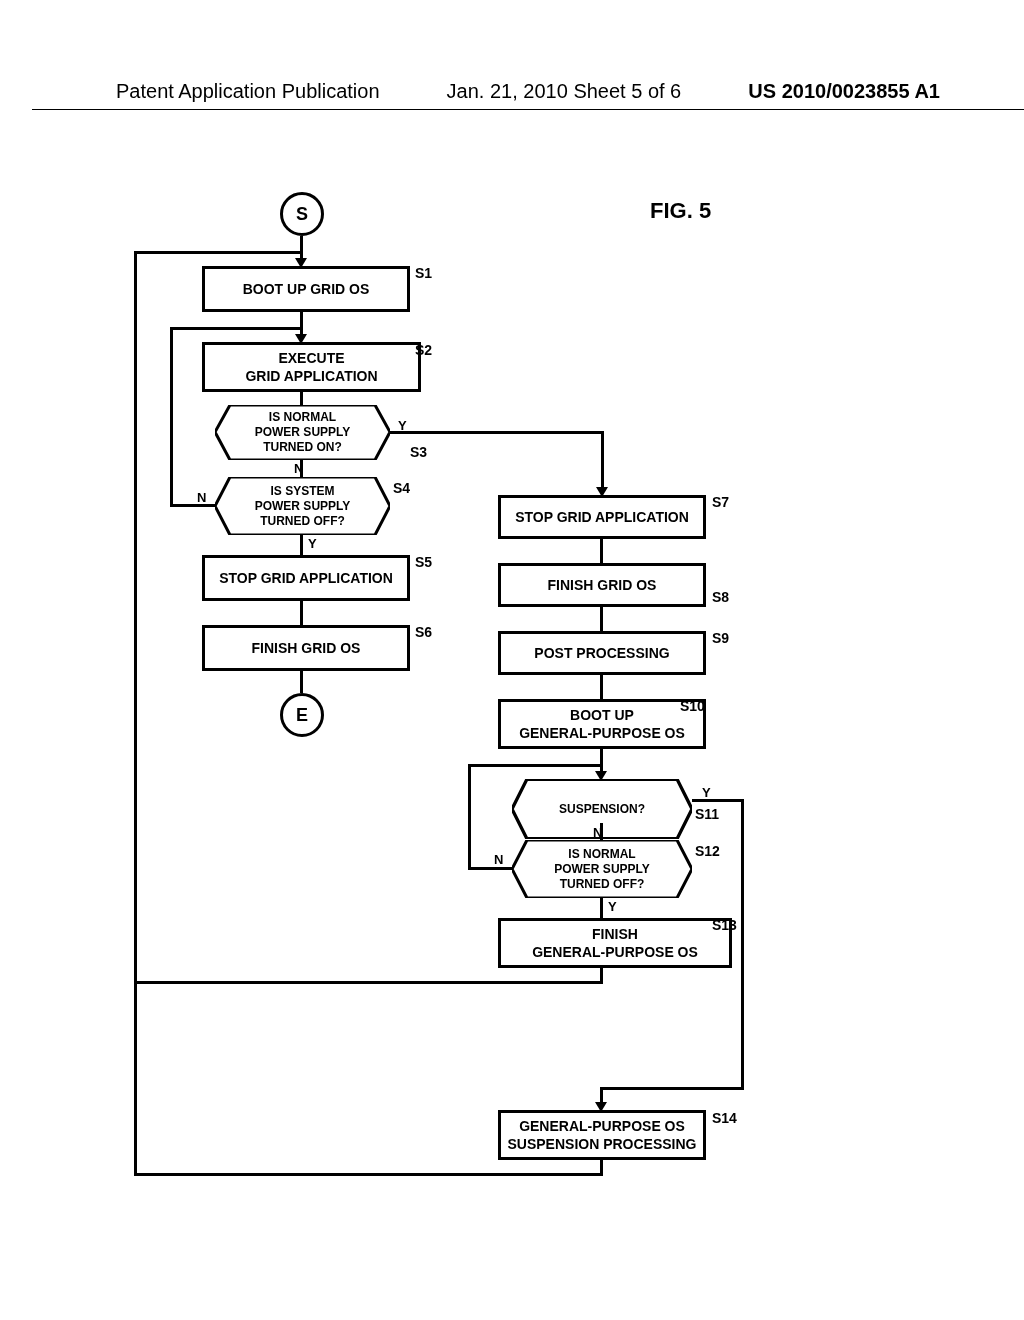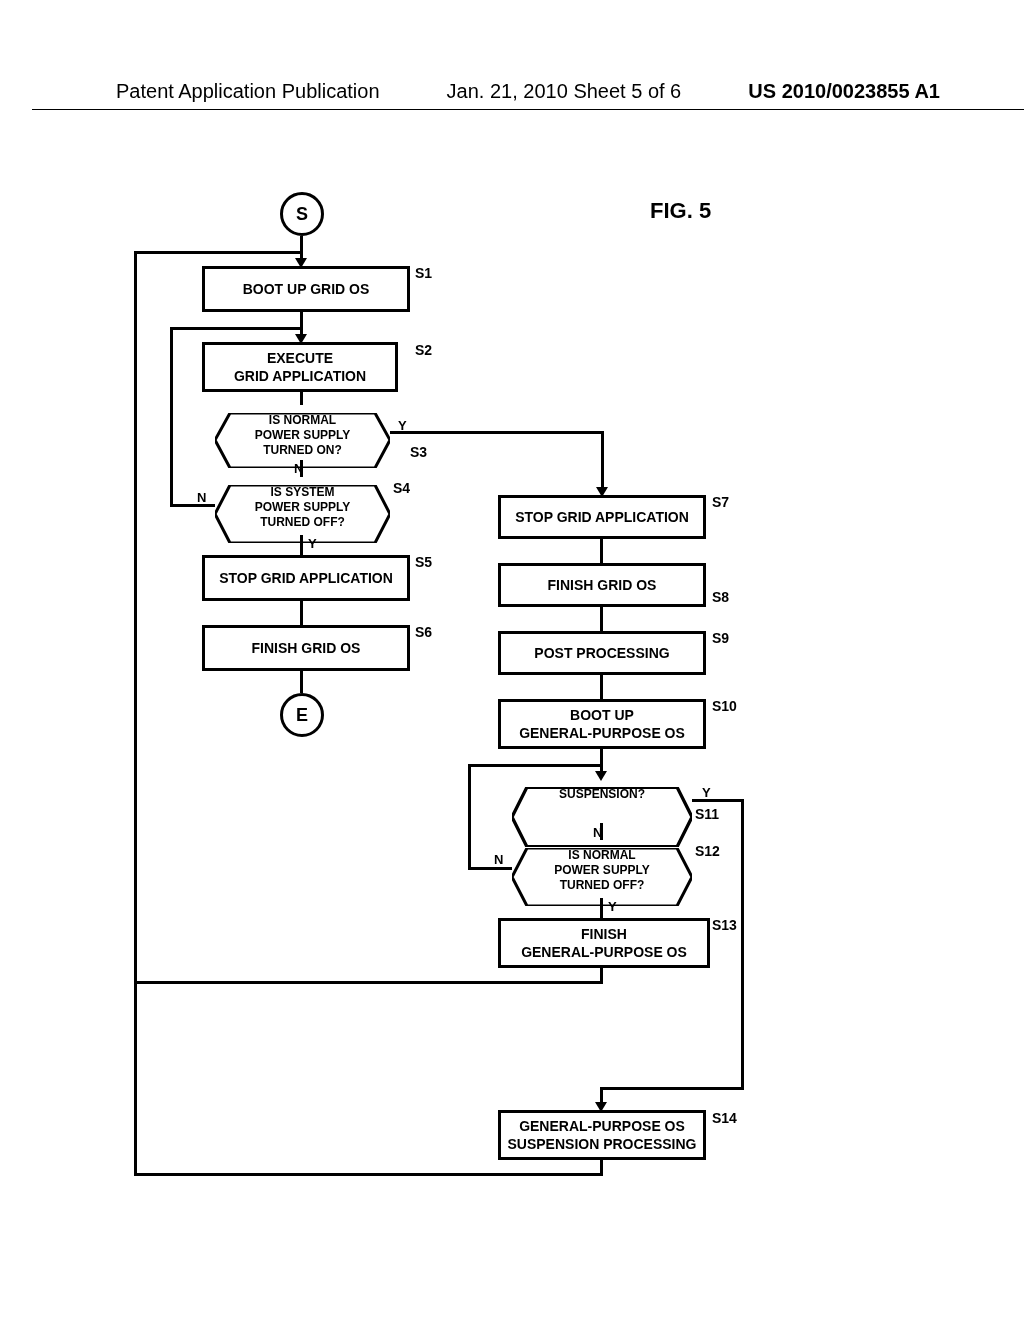--- a/index.html
+++ b/index.html
@@ -53,26 +53,26 @@
       justify-content: center;
       text-align: center;
       font-weight: bold;
       font-size: 14px;
       line-height: 1.3;
       padding: 4px;
     }
     .decision {
       position: absolute;
       display: flex;
+      align-items: center;
       justify-content: center;
       text-align: center;
       font-weight: bold;
       font-size: 12px;
       line-height: 1.25;
-      margin-top: 8px;
     }
     .decision svg {
       position: absolute;
       top: 0;
       left: 0;
       width: 100%;
       height: 100%;
     }
     .decision-text {
       position: relative;
@@ -118,21 +118,21 @@
 <div class="arrow-down" style="left:295px; top:258px;"></div>
 
 <div class="process" style="left:202px; top:266px; width:208px; height:46px;">
   <span style="white-space:pre-line;">BOOT UP GRID OS</span>
 </div>
 <div class="step-label" style="left:415px; top:265px;text-align:right;">S1</div>
 
 <div class="line" style="left:300px; top:312px; width:3px; height:24px;"></div>
 <div class="arrow-down" style="left:295px; top:334px;"></div>
 
-<div class="process" style="left:202px; top:342px; width:196px; height:50px;">
+<div class="process" style="left:202px; top:342px; width:219px; height:50px;">
   <span style="white-space:pre-line;">EXECUTE
 GRID APPLICATION</span>
 </div>
 <div class="step-label" style="left:415px; top:342px;">S2</div>
 
 <div class="line" style="left:300px; top:392px; width:3px; height:13px;"></div>
 
 <div class="decision" style="left:215px; top:405px; width:175px; height:55px;">
   <svg viewBox="0 0 175 55" preserveAspectRatio="none">
       <polygon points="15,0 160,0 175,27 160,55 15,55 0,27" fill="#fff" stroke="#000" stroke-width="3"></polygon>
@@ -203,21 +203,21 @@
   <span>POST PROCESSING</span>
 </div>
 <div class="step-label" style="left:712px; top:630px;">S9</div>
 
 <div class="line" style="left:600px; top:675px; width:3px; height:24px;"></div>
 
 <div class="process" style="left:498px; top:699px; width:208px; height:50px;">
   <span style="white-space:pre-line;">BOOT UP
 GENERAL-PURPOSE OS</span>
 </div>
-<div class="step-label" style="left:712px; top:698px;">S10</div>
+<div class="step-label" style="left:680px; top:698px;">S10</div>
 
 <div class="line" style="left:600px; top:749px; width:3px; height:24px;"></div>
 <div class="arrow-down" style="left:595px; top:771px;"></div>
 
 <div class="decision" style="left:512px; top:779px; width:180px; height:60px;">
   <svg viewBox="0 0 180 44" preserveAspectRatio="none">
       <polygon points="15,0 165,0 180,22 165,44 15,44 0,22" fill="#fff" stroke="#000" stroke-width="3"></polygon>
     </svg>
   <span class="decision-text">SUSPENSION?</span>
 </div>
@@ -244,21 +244,21 @@
 <div class="step-label" style="left:695px; top:843px;">S12</div>
 <div class="branch-label" style="left:494px; top:852px;">N</div>
 <div class="branch-label" style="left:608px; top:899px;">Y</div>
 
 <div class="line" style="left:468px; top:867px; width:44px; height:3px;"></div>
 <div class="line" style="left:468px; top:764px; width:3px; height:106px;"></div>
 <div class="line" style="left:468px; top:764px; width:132px; height:3px;"></div>
 
 <div class="line" style="left:600px; top:898px; width:3px; height:20px;"></div>
 
-<div class="process" style="left:498px; top:918px; width:212px; height:50px;">
+<div class="process" style="left:498px; top:918px; width:234px; height:50px;">
   <span style="white-space:pre-line;">FINISH
 GENERAL-PURPOSE OS</span>
 </div>
 <div class="step-label" style="left:712px; top:917px;">S13</div>
 
 <div class="line" style="left:600px; top:968px; width:3px; height:13px;"></div>
 <div class="line" style="left:134px; top:981px; width:469px; height:3px;"></div>
 <div class="line" style="left:134px; top:251px; width:3px; height:733px;"></div>
 <div class="line" style="left:134px; top:251px; width:166px; height:3px;"></div>
 

